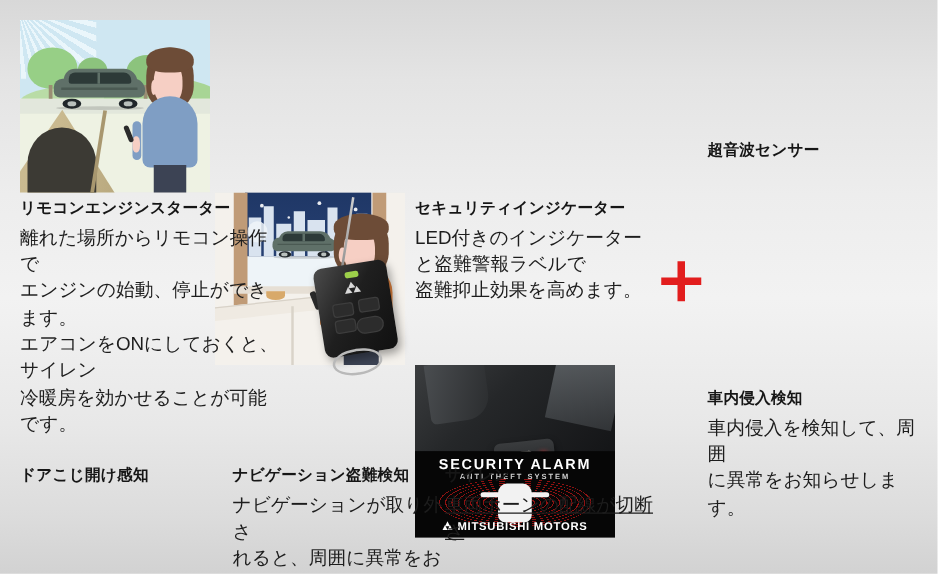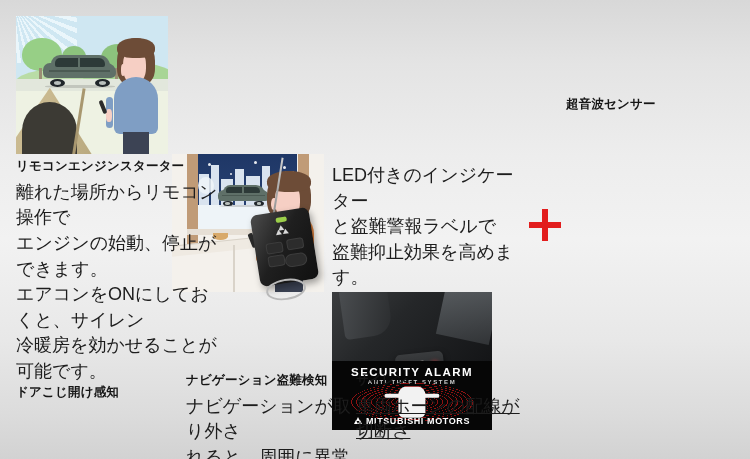--- a/index.html
+++ b/index.html
@@ -7,21 +7,21 @@
     width:750px;height:459px;overflow:hidden;
     font-family:"Liberation Sans","DejaVu Sans",sans-serif;
     background:linear-gradient(180deg,#d8d8d8 0%,#e4e4e4 14%,#ededed 34%,#f2f2f2 52%,#e8e8e8 74%,#dcdcdc 90%,#d2d2d2 100%);
     position:relative;
   }
   .root{position:absolute;inset:0;}
 
   
   .abs{position:absolute;}
   .hd{font-weight:bold;font-size:12.5px;color:#161616;letter-spacing:.2px;line-height:1.35;}
-  .bd{font-size:18px;color:#1d1d1d;line-height:1.42;letter-spacing:0px;}
+  .bd{font-size:15px;color:#1d1d1d;line-height:1.42;letter-spacing:0px;}
   .panel{overflow:hidden;position:relative;background:#e9e9e9;}
 
   
   .ill{position:absolute;inset:0;overflow:hidden;}
   .i1-sky{position:absolute;left:0;top:0;width:100%;height:46%;background:#cfe7f2;}
   .i1-sun{position:absolute;left:-6%;top:-12%;width:46%;height:46%;
      background:repeating-conic-gradient(from 20deg at 10% 10%,#eaf6fb 0 4deg,#cfe7f2 4deg 9deg);}
   .i1-hill{position:absolute;left:0;top:36%;width:100%;height:16%;background:#b9dca6;border-radius:50%/70% 70% 0 0;}
   .i1-hill2{position:absolute;left:44%;top:33%;width:62%;height:16%;background:#a8d595;border-radius:50%/80% 80% 0 0;}
   .i1-grd{position:absolute;left:0;top:46%;width:100%;height:54%;background:#eef2e3;}
@@ -271,36 +271,44 @@
         </div>
       <div class="fob-btn" style="left:18%;top:42%;width:26%;height:13%;"></div>
       <div class="fob-btn" style="left:54%;top:40%;width:26%;height:13%;"></div>
       <div class="fob-btn" style="left:18%;top:60%;width:26%;height:13%;"></div>
       <div class="fob-btn" style="left:48%;top:62%;width:34%;height:15%;border-radius:8px;"></div>
     </div>
     <div class="fob-ring"></div>
   </div>
 
   <div class="abs" style="left:332px;top:158px;width:185px;">
+    <div class="hd">セキュリティインジケーター</div>
     <div class="bd" style="margin-top:5px;">
       <div>LED付きのインジケーター</div>
       <div>と盗難警報ラベルで</div>
       <div>盗難抑止効果を高めます。</div>
     </div>
   </div>
 
-  <div class="abs hd" style="left:566px;top:96px;">超音波センサー</div>
-
+  <div class="abs hd" style="left:566px;top:112px;">超音波センサー</div>
+
+  <div class="abs" style="left:566px;top:310px;width:180px;">
+    <div class="hd">車内侵入検知</div>
+    <div class="bd" style="margin-top:5px;">
+      <div>車内侵入を検知して、周囲</div>
+      <div>に異常をお知らせします。</div>
+    </div>
+  </div>
 
   <div class="plus" style="left:529px;top:209px;width:32px;height:32px;">
     <b></b>
       <b></b>
   </div>
 
-  <div class="abs" style="left:16px;top:372px;width:176px;margin-top:12px;">
+  <div class="abs" style="left:16px;top:372px;width:176px;">
     <div class="hd">ドアこじ開け感知</div>
   </div>
 
   <div class="abs" style="left:186px;top:372px;width:176px;">
     <div class="hd">ナビゲーション盗難検知</div>
     <div class="bd" style="margin-top:5px;">
       <div>ナビゲーションが取り外さ</div>
       <div>れると、周囲に異常をお知ら</div>
       <div>せします。</div>
     </div>

